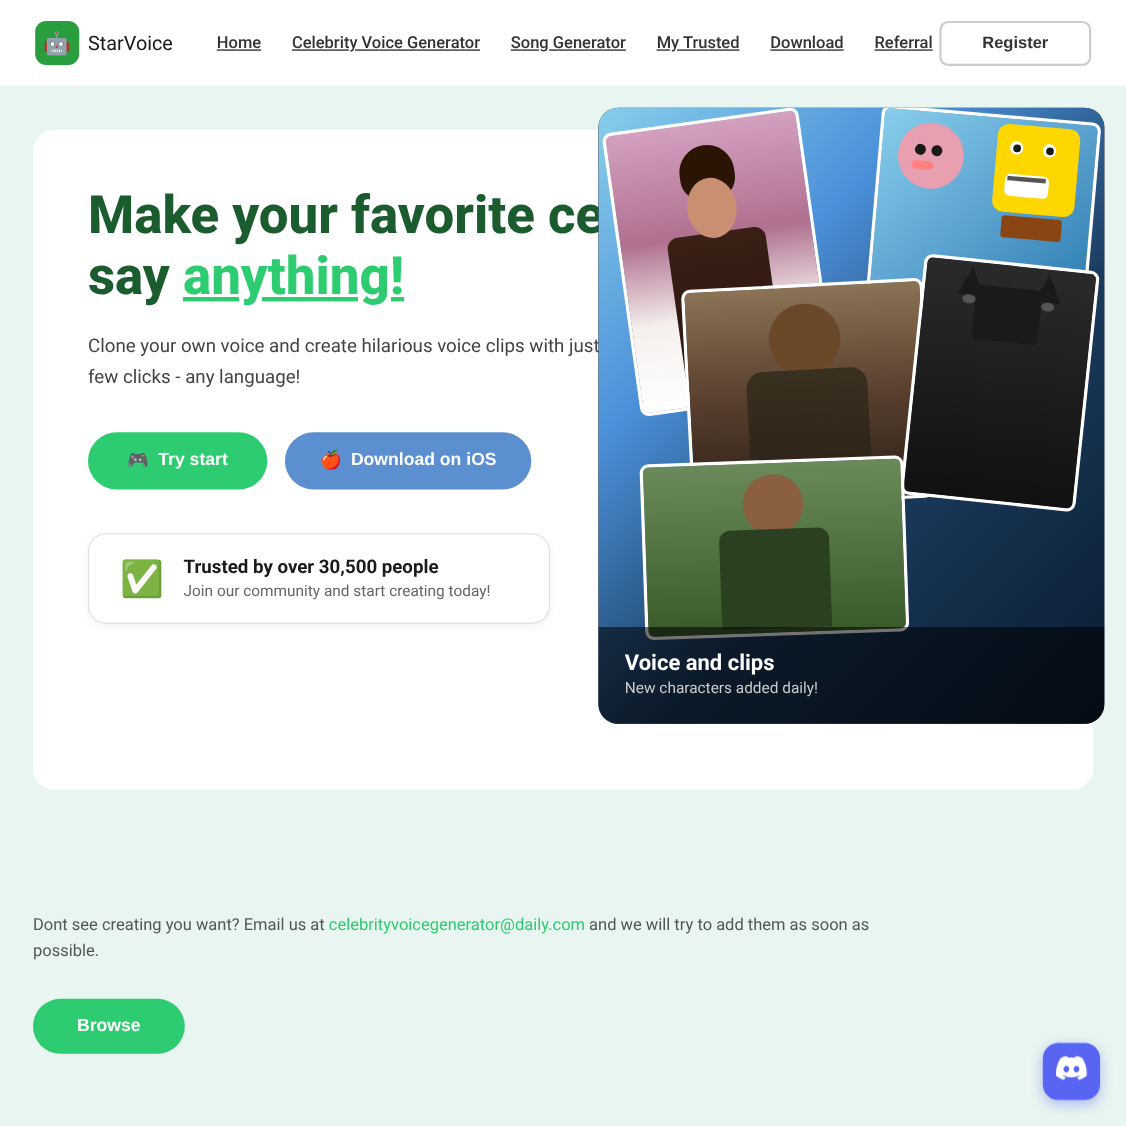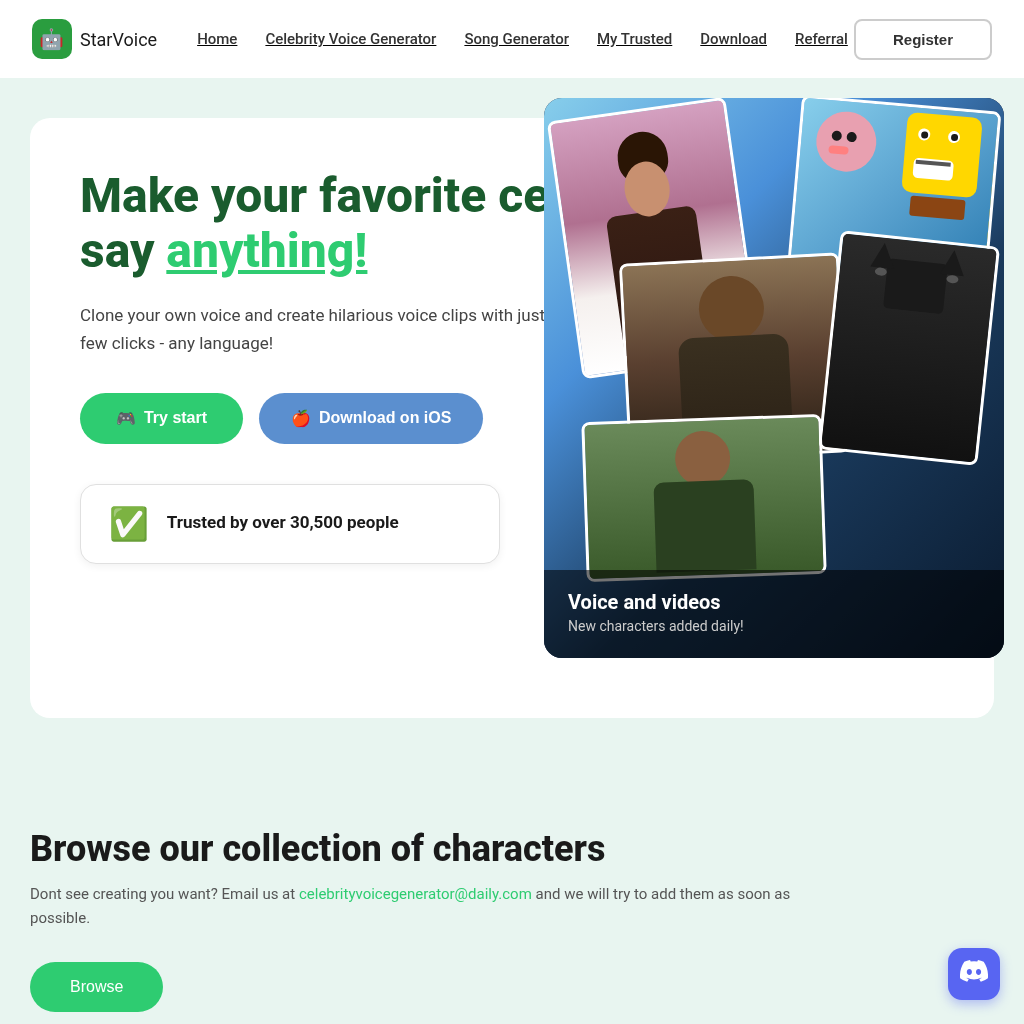--- a/index.html
+++ b/index.html
@@ -290,21 +290,21 @@
       color: #2ecc71;
       text-decoration: none;
     }
     .browse-btn {
       background: #2ecc71;
       color: white;
       border: none;
       border-radius: 50px;
       padding: 16px 40px;
       font-size: 16px;
-      font-weight: 400;
+      font-weight: 700;
       cursor: pointer;
       display: inline-block;
     }
 
     
     .discord-widget {
       position: fixed;
       bottom: 24px;
       right: 24px;
       width: 52px;
@@ -353,20 +353,21 @@
         </button>
         <button class="btn-ios">
           <span>🍎</span>
           <span>Download on iOS</span>
         </button>
       </div>
       <div class="trust-badge">
         <span class="trust-icon">✅</span>
         <div>
           <div class="trust-title">Trusted by over 30,500 people</div>
+          <div class="trust-sub">Join our community and start creating today!</div>
         </div>
       </div>
     </div>
 
     <div class="collage-area">
       <div class="collage-container">
         <div class="collage-bg"></div>
 
         <div class="collage-cell cell-ariana">
           <div style="position:absolute;bottom:0;left:0;right:0;height:100%;background:linear-gradient(180deg, #d4a0c0 0%, #b07090 40%, #f5f0ee 70%, #ffffff 100%);"></div>
@@ -414,30 +415,29 @@
           <div style="position:absolute;top:30px;right:35px;width:12px;height:8px;background:#555;border-radius:50%;"></div>
         </div>
 
         <div class="collage-cell cell-bottom">
           <div style="position:absolute;inset:0;background:linear-gradient(180deg,#6a8a5a 0%,#3a5a2a 100%);"></div>
           <div style="position:absolute;top:10px;left:50%;transform:translateX(-50%);width:55px;height:55px;background:#8a6040;border-radius:50%;"></div>
           <div style="position:absolute;top:60px;left:50%;transform:translateX(-50%);width:100px;height:90px;background:#2a4020;border-radius:10px 10px 0 0;"></div>
         </div>
 
         <div class="collage-label">
-          <div class="collage-label-title">Voice and videos</div>
+          <div class="collage-label-title">Voice and clips</div>
           <div class="collage-label-sub">New characters added daily!</div>
         </div>
       </div>
     </div>
   </div>
 </div>
 
 <div class="browse-section">
-  <h2 class="browse-title">Browse our collection of characters</h2>
   <p class="browse-sub">
     <span>Dont see creating you want? Email us at </span>
     <a href="#">celebrityvoicegenerator@daily.com</a>
     <span> and we will try to add them as soon as possible.</span>
   </p>
   <button class="browse-btn">Browse</button>
 </div>
 
 <div class="discord-widget">
   <span class="discord-icon">

